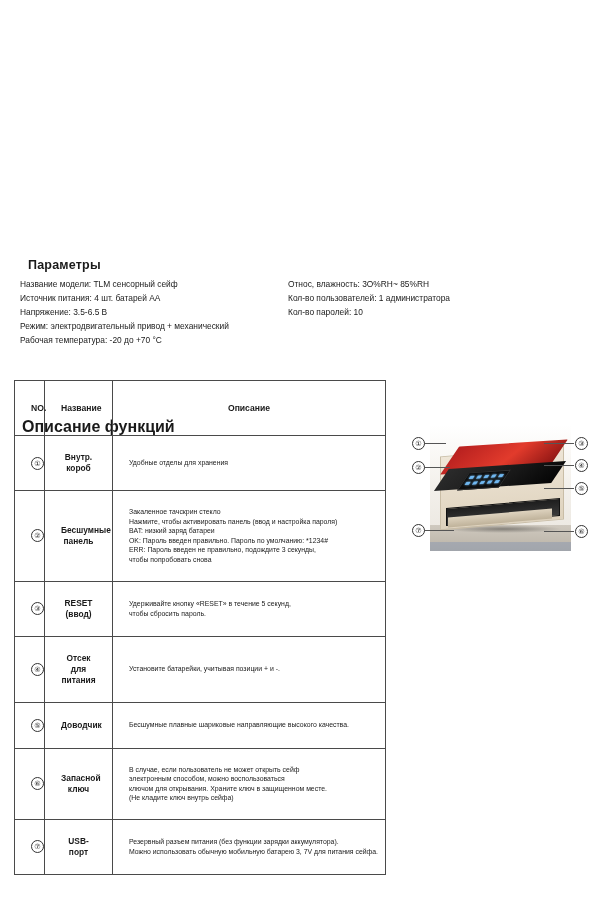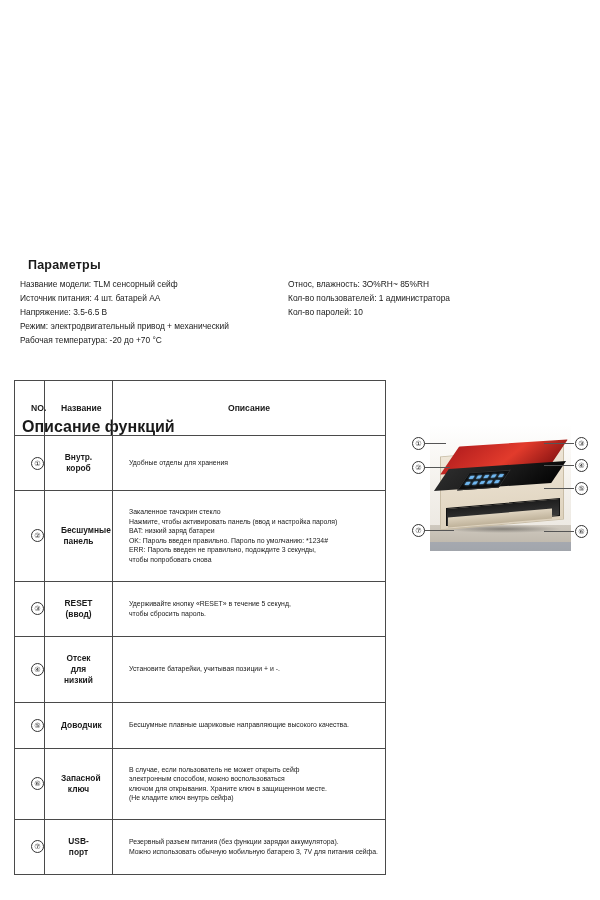--- a/index.html
+++ b/index.html
@@ -298,21 +298,21 @@
           <div>чтобы сбросить пароль.</div>
         </td>
       </tr>
 
       <tr style="height:26px">
         <td class="cell-no">
           <span class="circ">④</span>
         </td>
         <td class="cell-name">
           <div>Отсек</div>
-          <div>для низкий</div>
+          <div>для питания</div>
         </td>
         <td class="cell-desc">
           <div>Установите батарейки, учитывая позиции + и -.</div>
         </td>
       </tr>
 
       <tr style="height:22px">
         <td class="cell-no">
           <span class="circ">⑤</span>
         </td>

